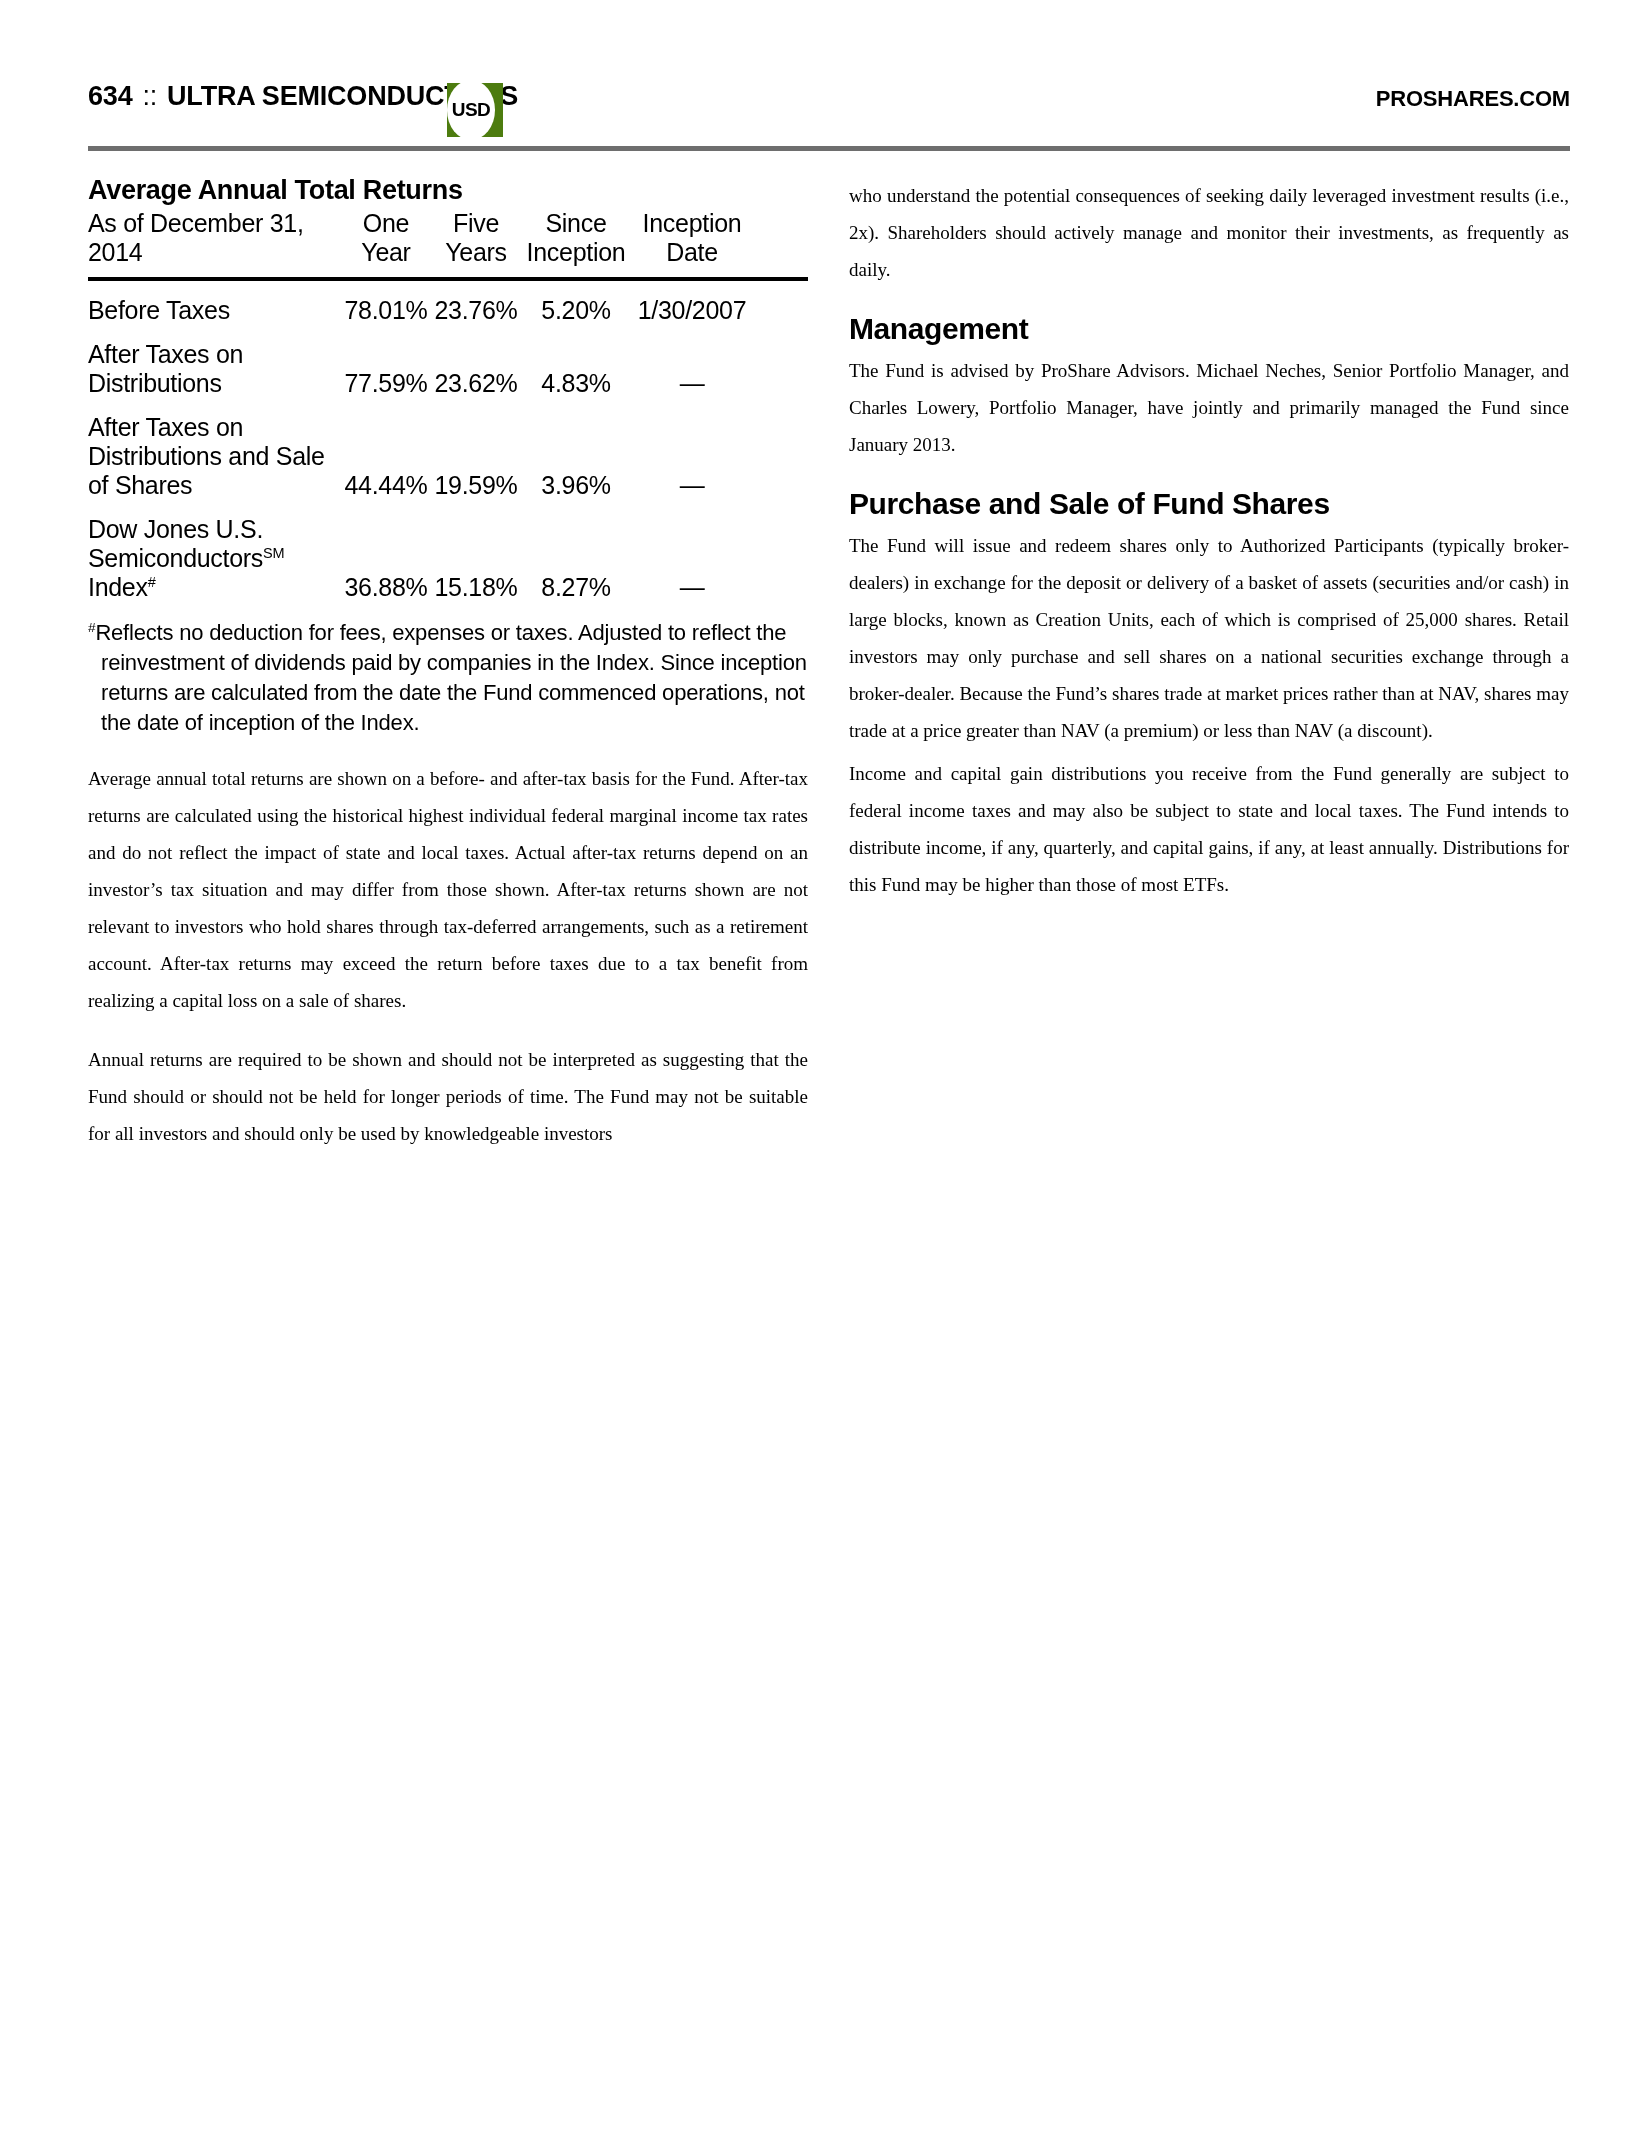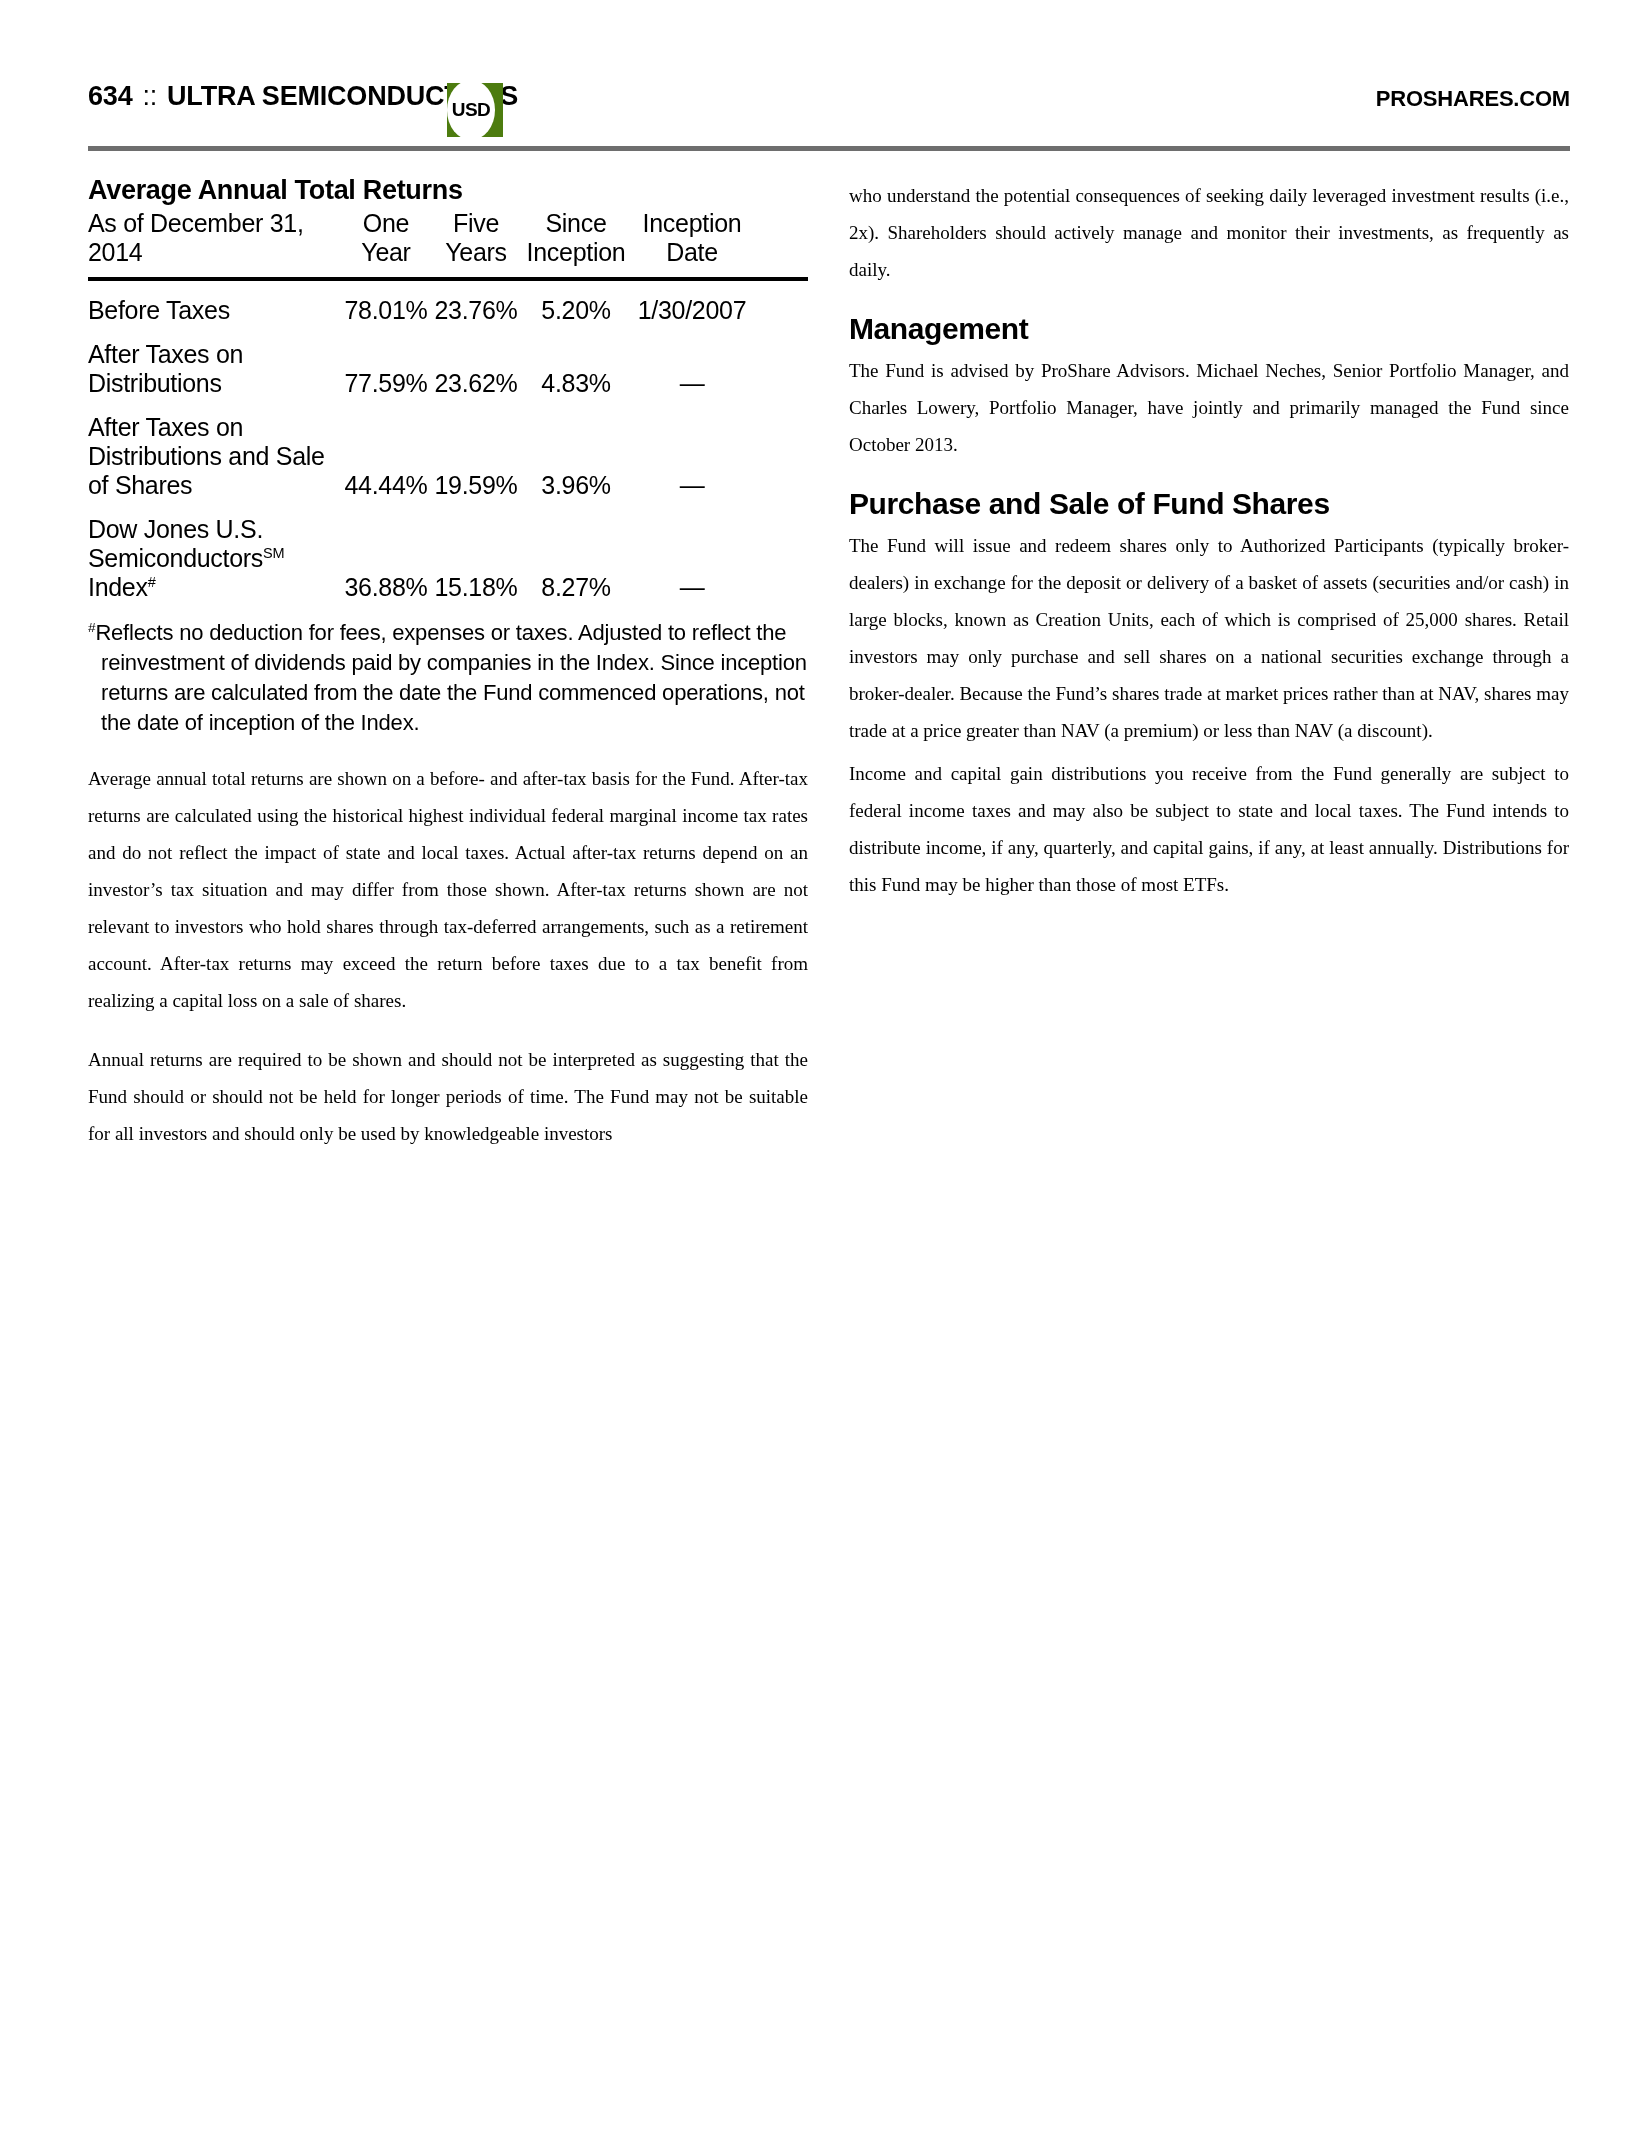--- a/index.html
+++ b/index.html
@@ -178,21 +178,21 @@
       <p class="body-para first-para">Average annual total returns are shown on a before- and after-tax basis for the Fund. After-tax returns are calculated using the historical highest individual federal marginal income tax rates and do not reflect the impact of state and local taxes. Actual after-tax returns depend on an investor’s tax situation and may differ from those shown. After-tax returns shown are not relevant to investors who hold shares through tax-deferred arrangements, such as a retirement account. After-tax returns may exceed the return before taxes due to a tax benefit from realizing a capital loss on a sale of shares.</p>
       <p class="body-para">Annual returns are required to be shown and should not be interpreted as suggesting that the Fund should or should not be held for longer periods of time. The Fund may not be suitable for all investors and should only be used by knowledgeable investors</p>
 
     </div>
 
     <div class="col col-right">
 
       <p class="body-para intro">who understand the potential consequences of seeking daily leveraged investment results (i.e., 2x). Shareholders should actively manage and monitor their investments, as frequently as daily.</p>
 
       <h2 class="sec-heading">Management</h2>
-      <p class="body-para sec-body">The Fund is advised by ProShare Advisors. Michael Neches, Senior Portfolio Manager, and Charles Lowery, Portfolio Manager, have jointly and primarily managed the Fund since October 2013.</p>
+      <p class="body-para sec-body">The Fund is advised by ProShare Advisors. Michael Neches, Senior Portfolio Manager, and Charles Lowery, Portfolio Manager, have jointly and primarily managed the Fund since January 2013.</p>
 
       <h2 class="sec-heading">Purchase and Sale of Fund Shares</h2>
       <p class="body-para sec-body">The Fund will issue and redeem shares only to Authorized Participants (typically broker-dealers) in exchange for the deposit or delivery of a basket of assets (securities and/or cash) in large blocks, known as Creation Units, each of which is comprised of 25,000 shares. Retail investors may only purchase and sell shares on a national securities exchange through a broker-dealer. Because the Fund’s shares trade at market prices rather than at NAV, shares may trade at a price greater than NAV (a premium) or less than NAV (a discount).</p>
 
       <p class="body-para sec-body">Income and capital gain distributions you receive from the Fund generally are subject to federal income taxes and may also be subject to state and local taxes. The Fund intends to distribute income, if any, quarterly, and capital gains, if any, at least annually. Distributions for this Fund may be higher than those of most ETFs.</p>
 
     </div>
 
   </div>
 </div>

